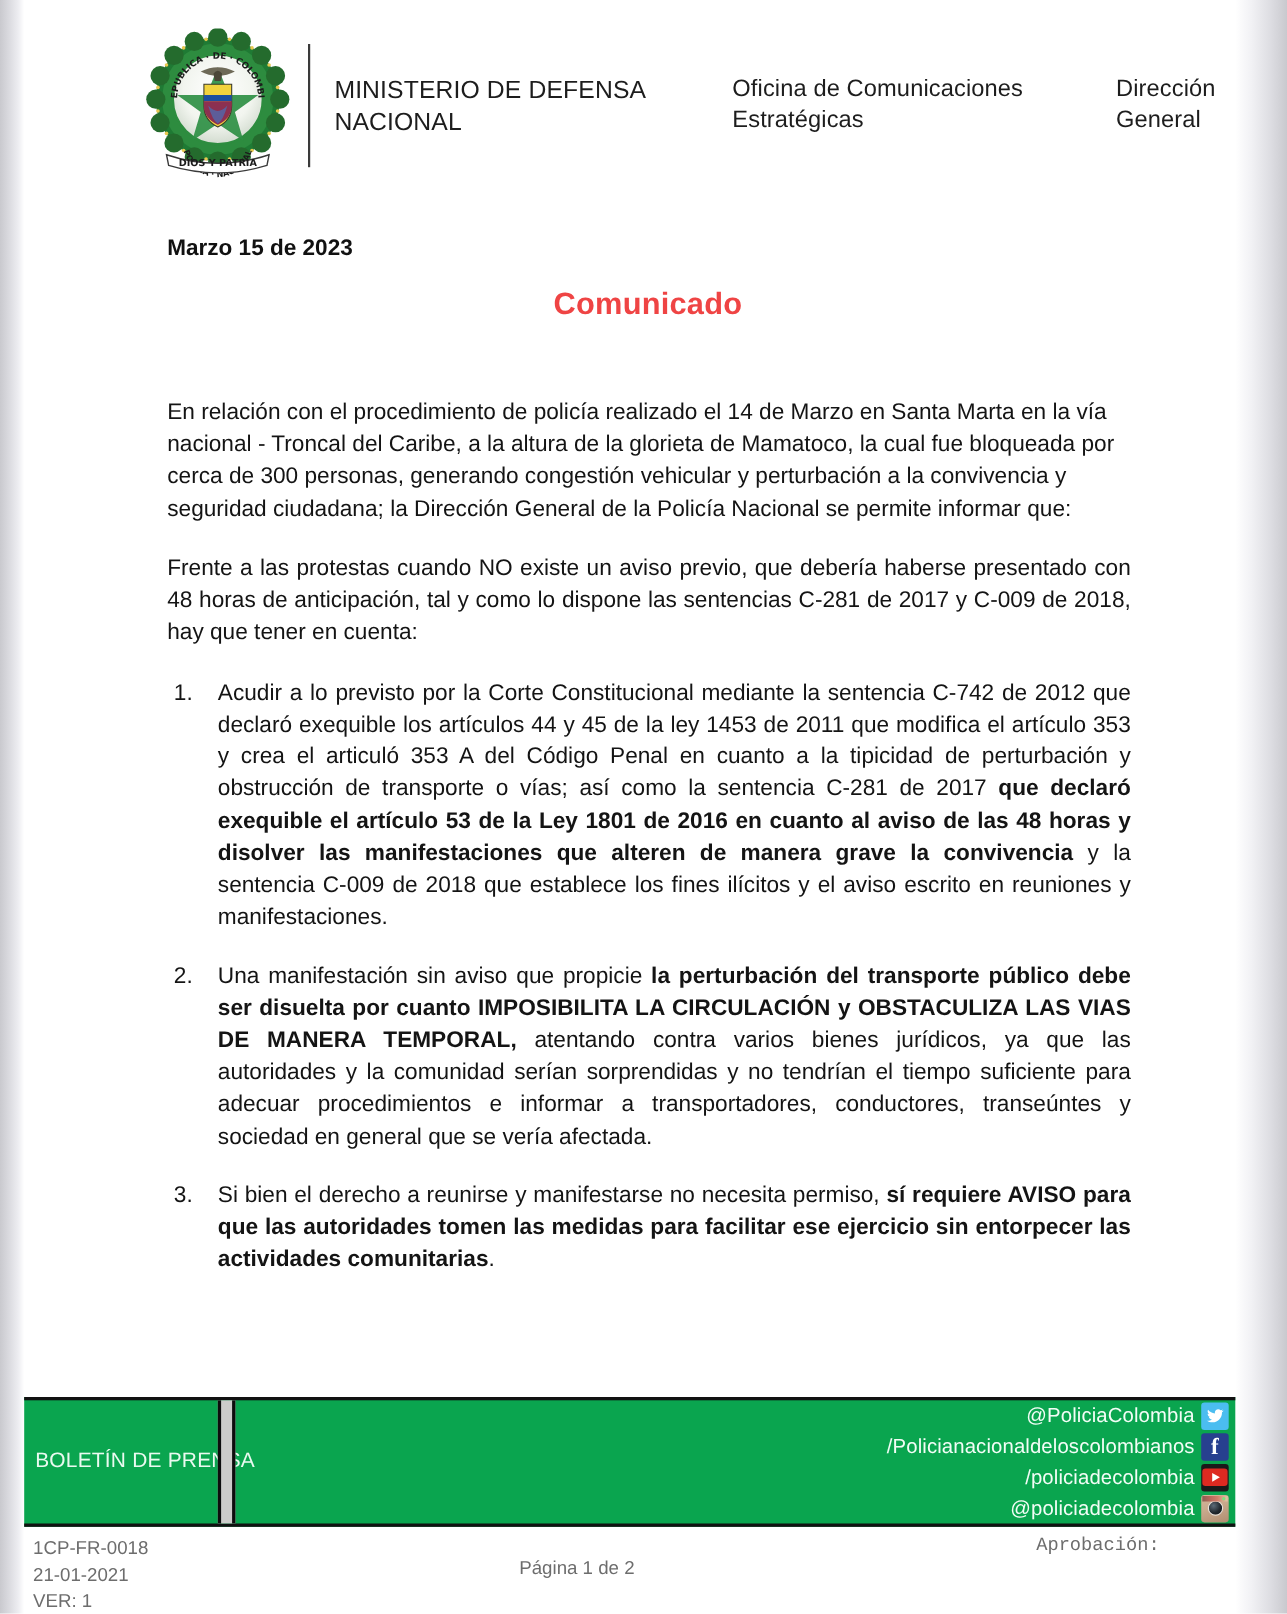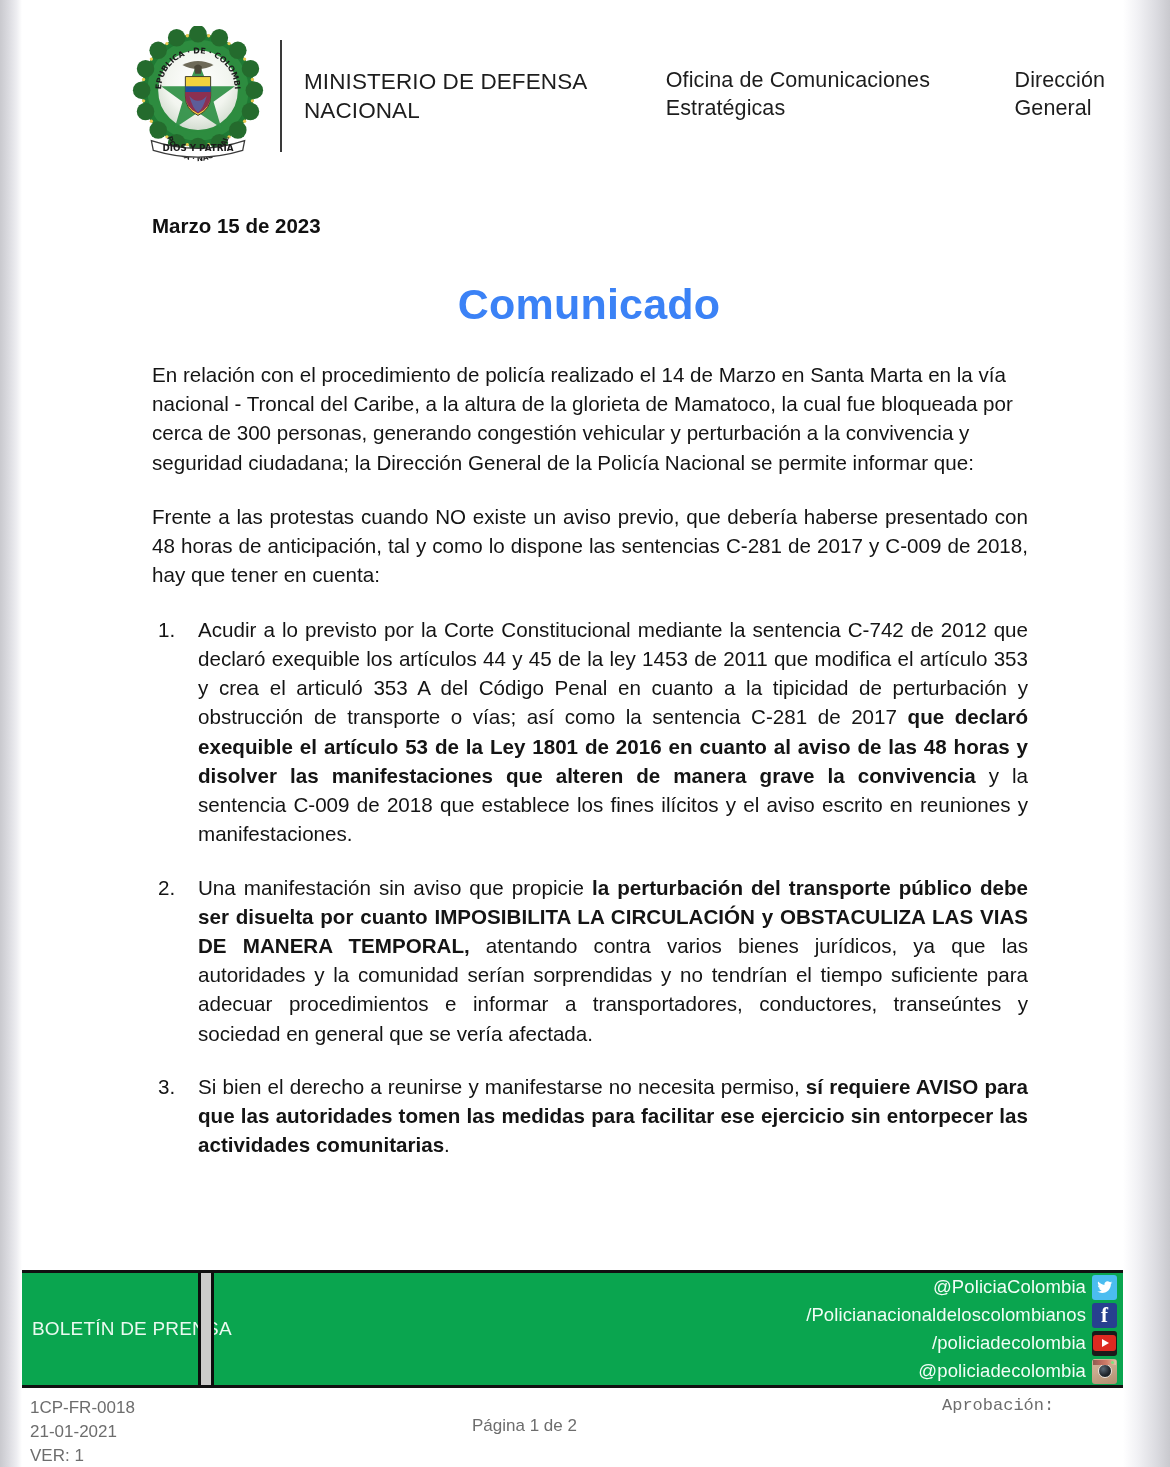--- a/index.html
+++ b/index.html
@@ -41,22 +41,22 @@
   .hl-2 { font-size: 23.5px; font-weight: 700; letter-spacing: .3px; }
   .hl-3 { font-size: 21.5px; font-weight: 400; }
   .hl-4 { font-size: 21.5px; font-weight: 400; }
 
   
   .doc-date {
     position: absolute; left: 152px; top: 214px;
     font-size: 20.5px; color: #111; font-weight: 700;
   }
   .doc-title {
-    position: absolute; left: 152px; top: 280px; width: 874px;
-    text-align: center; font-size: 43px; font-weight: 700; color: #3b82f6;
+    position: absolute; left: 152px; top: 260px; width: 874px;
+    text-align: center; font-size: 28px; font-weight: 700; color: #ef4444;
     letter-spacing: .2px;
   }
   .content {
     position: absolute; left: 152px; top: 360px; width: 876px;
     font-size: 20.6px; color: #141414; line-height: 1.42;
   }
   p.para { margin: 0 0 25px 0; text-align: justify; }
   p.para:first-child { text-align: left; }
   ol.items {
     margin: 0; padding: 0 0 0 0; list-style: none; counter-reset: itm;

